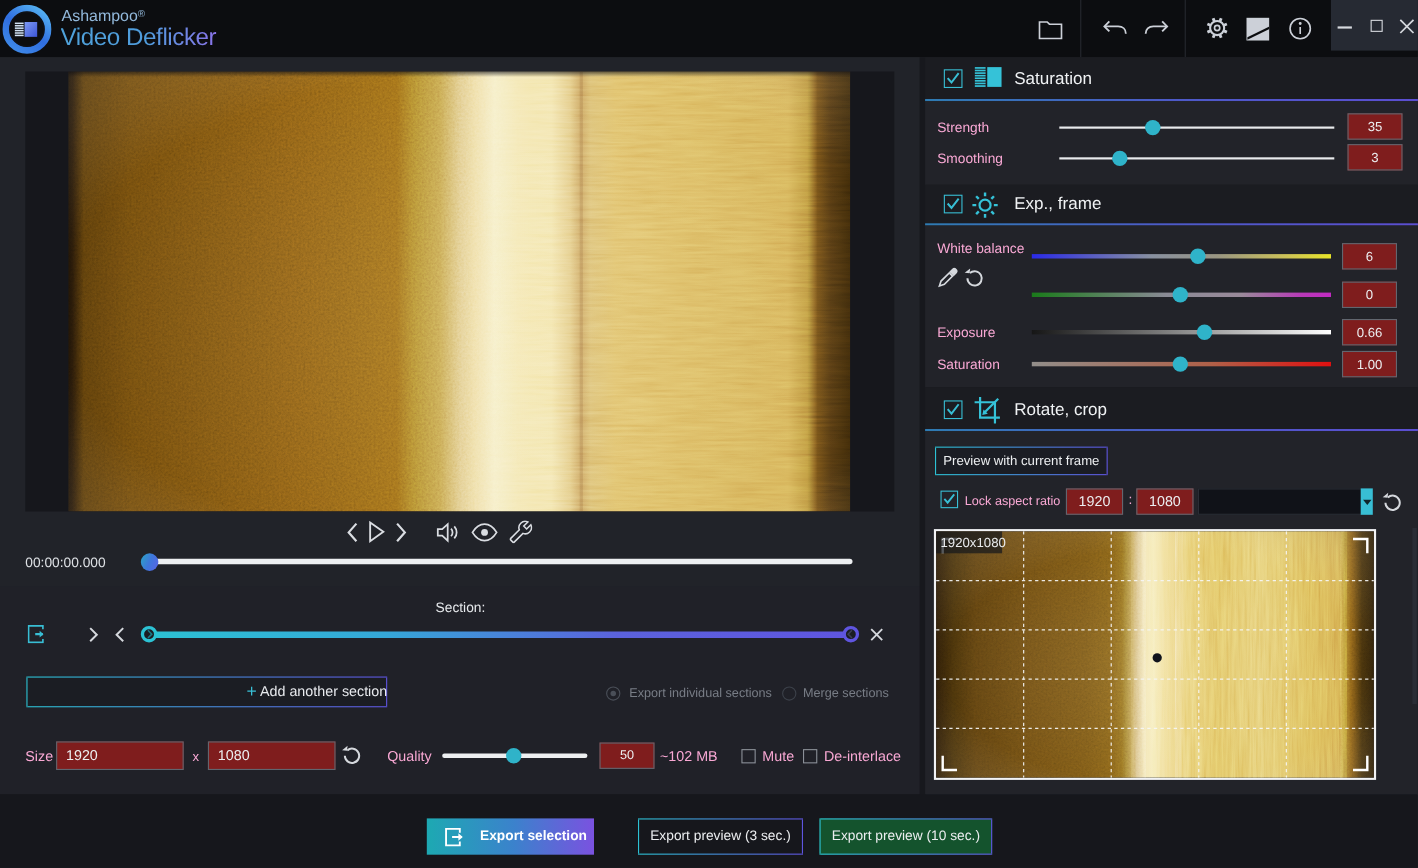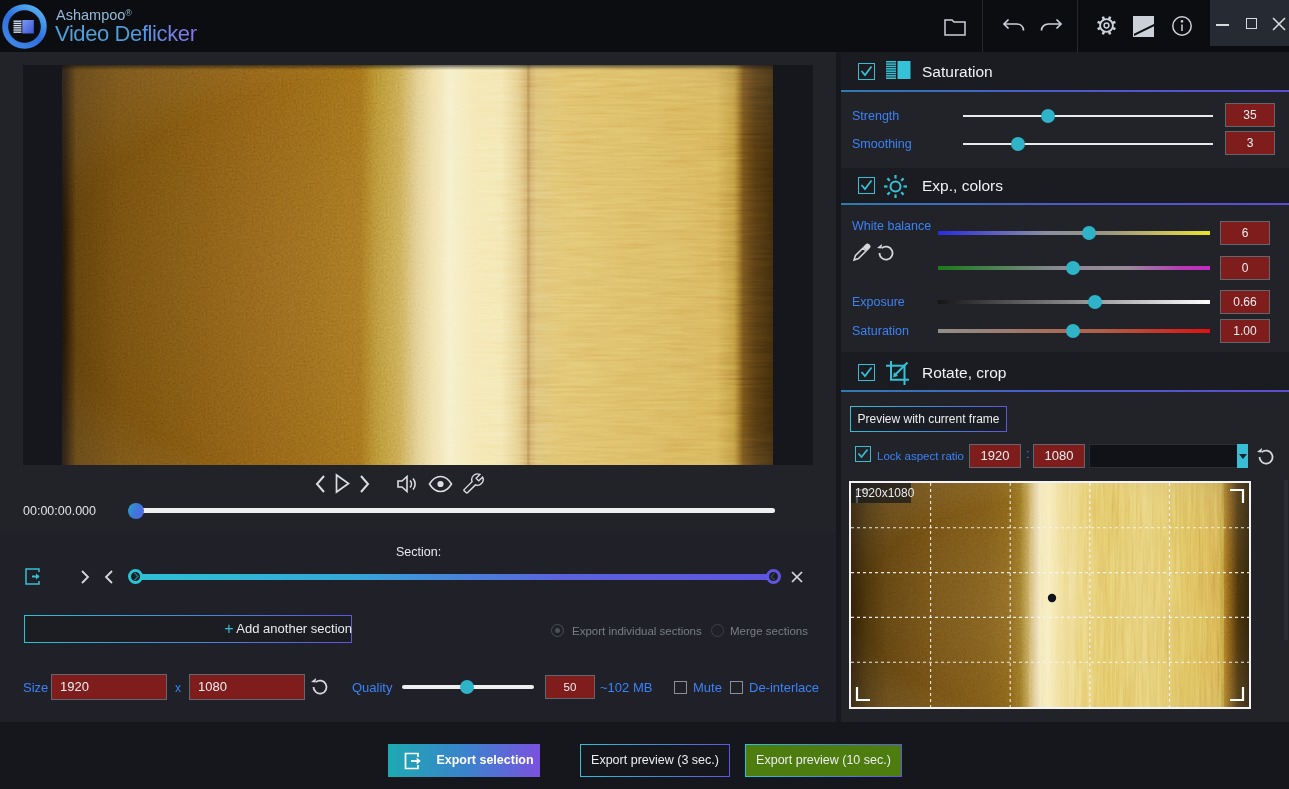--- a/index.html
+++ b/index.html
@@ -1,19 +1,19 @@
 <!DOCTYPE html>
 <html><head>
 <meta charset="utf-8">
 <style>
   * { margin:0; padding:0; box-sizing:border-box; }
   html,body { width:1289px; height:789px; overflow:hidden; }
   body { position:relative; background:#212329; font-family:"Liberation Sans", sans-serif; }
   .abs { position:absolute; }
-  .lbl { position:absolute; font-size:12.5px; color:#3b82f6; white-space:nowrap; }
+  .lbl { position:absolute; font-size:12.5px; color:#f9a8d4; white-space:nowrap; }
   .vbox { position:absolute; background:#7f1d1d; border:1px solid #61666f; color:#eceef0; font-size:12px; text-align:center; }
   .track { position:absolute; background:#e8eaec; }
   .thumb { position:absolute; width:14px; height:14px; border-radius:50%; background:#2fb3c9; }
   .hdrband { position:absolute; left:841px; width:448px; background:#1b1c21; }
   .bodyband { position:absolute; left:841px; width:448px; background:#222329; }
   .hdrline { position:absolute; left:841px; width:448px; height:2px; background:linear-gradient(90deg,#2e7bb2,#4d5ac8,#5b4ed0); }
   .cb { position:absolute; width:17px; height:17px; border:1.7px solid #38bed4; }
   .hdrtitle { position:absolute; font-size:15.5px; color:#f0f2f4; }
 </style>
 </head>
@@ -278,21 +278,21 @@
 
 <div class="abs" style="left:0;top:722px;width:1289px;height:67px;background:#16171c;"></div>
 <div class="abs" style="left:388px;top:744px;width:152px;height:33px;background:linear-gradient(90deg,#1da9b2 0%,#3b82cc 52%,#7a52e0 100%);"></div>
 <svg class="abs" style="left:404px;top:752px;" width="18" height="18" viewBox="0 0 18 18" fill="none" stroke="#fff" stroke-width="1.7">
   <path d="M14 5 V1.5 H1.5 V16.5 H14 V13"></path>
   <path d="M7 9 H16" stroke-width="1.8"></path>
     <path d="M12.7 5.6 L16.7 9 L12.7 12.4" fill="#fff" stroke="none"></path>
 </svg>
 <div class="abs" style="left:430px;top:744px;width:110px;height:33px;line-height:33px;font-size:12.5px;font-weight:bold;color:#fff;text-align:center;">Export selection</div>
 <div class="abs" style="left:580px;top:744px;width:150px;height:33px;border:1px solid;border-image:linear-gradient(90deg,#2cc2d4,#5f55e0) 1;line-height:31px;font-size:12.5px;color:#eceef0;text-align:center;background:#16171c;">Export preview (3 sec.)</div>
-<div class="abs" style="left:745px;top:744px;width:157px;height:33px;border:1px solid;border-image:linear-gradient(90deg,#2cc2d4,#5f55e0) 1;line-height:31px;font-size:12.5px;color:#eceef0;text-align:center;background:#4d7c0f;">Export preview (10 sec.)</div>
+<div class="abs" style="left:745px;top:744px;width:157px;height:33px;border:1px solid;border-image:linear-gradient(90deg,#2cc2d4,#5f55e0) 1;line-height:31px;font-size:12.5px;color:#eceef0;text-align:center;background:#14532d;">Export preview (10 sec.)</div>
 
 
 <div class="abs" style="left:841px;top:52px;width:448px;height:670px;background:#1b1c21;"></div>
 <div class="abs" style="left:836px;top:52px;width:5px;height:670px;background:#17181d;"></div>
 
 
 <div class="hdrband" style="top:52px;height:38px;"></div>
 <div class="cb" style="left:858px;top:63px;"></div>
 <svg class="abs" style="left:860px;top:65px;" width="13" height="13" viewBox="0 0 13 13" fill="none" stroke="#38bed4" stroke-width="1.8">
     <path d="M1.5 6 L5 10 L11.5 1.5"></path>
@@ -336,21 +336,21 @@
     <line x1="12.5" y1="1" x2="12.5" y2="4.5"></line>
       <line x1="12.5" y1="20.5" x2="12.5" y2="24"></line>
     <line x1="1" y1="12.5" x2="4.5" y2="12.5"></line>
       <line x1="20.5" y1="12.5" x2="24" y2="12.5"></line>
     <line x1="4.4" y1="4.4" x2="6.8" y2="6.8"></line>
       <line x1="18.2" y1="18.2" x2="20.6" y2="20.6"></line>
     <line x1="4.4" y1="20.6" x2="6.8" y2="18.2"></line>
       <line x1="18.2" y1="6.8" x2="20.6" y2="4.4"></line>
   </g>
 </svg>
-<div class="hdrtitle" style="left:922px;top:177px;">Exp., colors</div>
+<div class="hdrtitle" style="left:922px;top:177px;">Exp., frame</div>
 <div class="hdrline" style="top:203px;"></div>
 
 
 <div class="bodyband" style="top:205px;height:147px;"></div>
 <div class="lbl" style="left:852px;top:219px;">White balance</div>
 <div class="abs" style="left:938px;top:231px;width:272px;height:4px;background:linear-gradient(90deg,#2a2ae8 0%,#8890a0 40%,#9a9682 62%,#cdc258 85%,#e8e428 100%);"></div>
 <div class="thumb" style="left:1082px;top:226px;"></div>
 <div class="vbox" style="left:1220px;top:221px;width:50px;height:24px;line-height:22px;">6</div>
 <svg class="abs" style="left:852px;top:243px;" width="19" height="19" viewBox="0 0 19 19" fill="none" stroke="#d5d8dd" stroke-width="1.5">
   <path d="M2 17 L3.5 12.5 L11 5 L14 8 L6.5 15.5 Z"></path>

